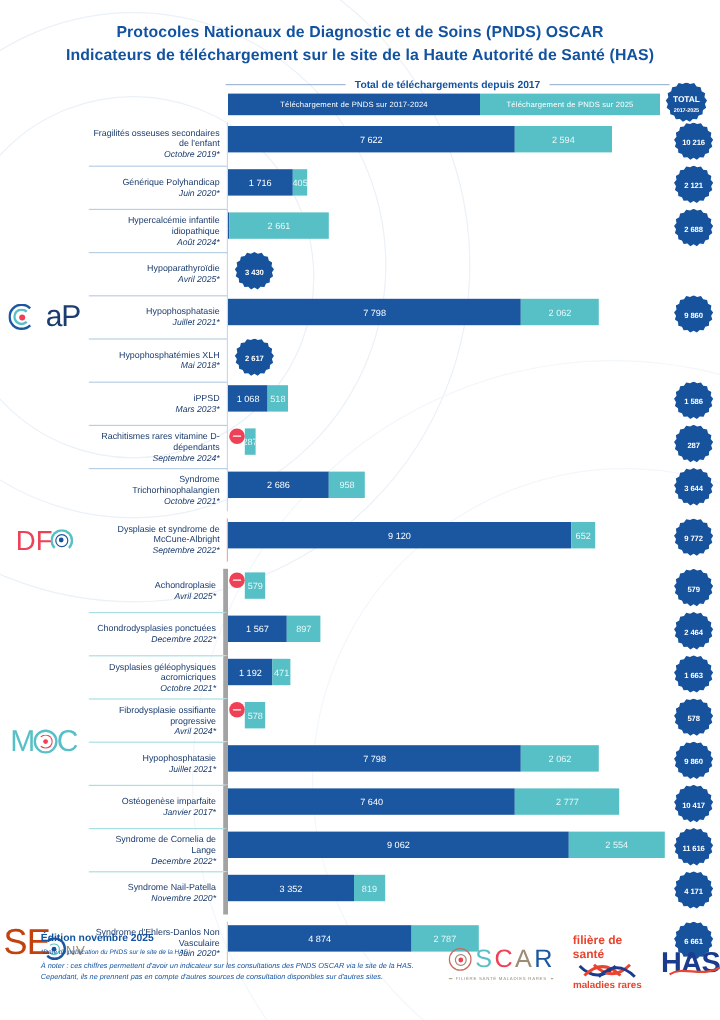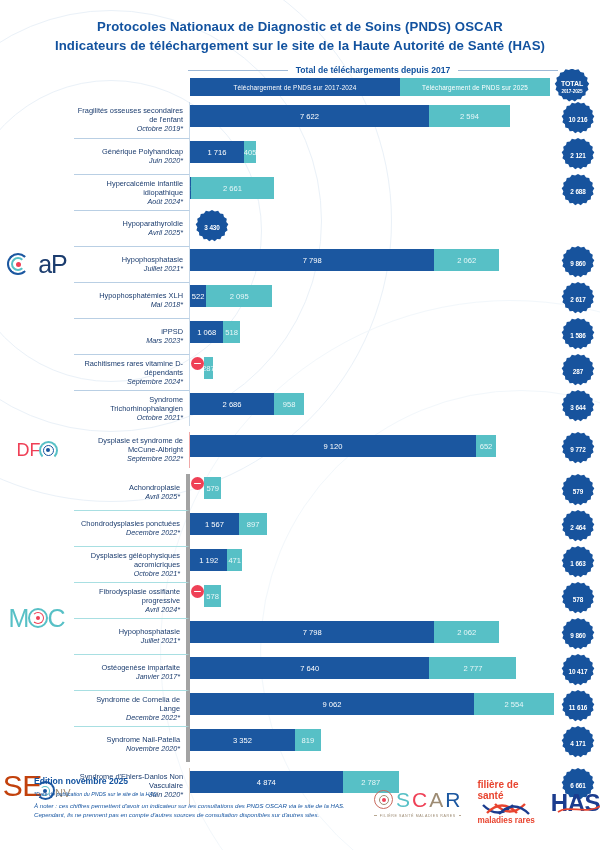--- a/index.html
+++ b/index.html
@@ -131,21 +131,21 @@
   .lg-cap .ring{
     width:22px;height:22px;position:relative;flex:none;margin-right:-3px;
   }
   .lg-cap .ring span{position:absolute;border-radius:50%;}
   .lg-cap .ring .r1{inset:0;border:2px solid #1b57a0;border-right-color:transparent;}
   .lg-cap .ring .r2{inset:4px;border:2px solid #57c0c6;border-right-color:transparent;}
   .lg-cap .ring .r3{left:8.5px;top:8.5px;width:5px;height:5px;background:#ef4056;}
   .lg-cap .txt{font-size:25px;color:#1b3c6e;font-weight:300;letter-spacing:-1px;}
 
   .lg-dfg{display:flex;align-items:center;}
-  .lg-dfg .txt{font-size:18px;color:#ef4056;font-weight:300;letter-spacing:0px;}
+  .lg-dfg .txt{font-size:23px;color:#ef4056;font-weight:300;letter-spacing:0px;}
   .lg-dfg .ring{width:19px;height:19px;position:relative;flex:none;margin-left:-2px;}
   .lg-dfg .ring span{position:absolute;border-radius:50%;}
   .lg-dfg .ring .r1{inset:0;border:2px solid #57c0c6;border-bottom-color:transparent;}
   .lg-dfg .ring .r2{inset:4px;border:1.6px solid #1b57a0;}
   .lg-dfg .ring .r3{left:7.5px;top:7.5px;width:4px;height:4px;background:#17539d;}
 
   .lg-moc{display:flex;align-items:center;}
   .lg-moc .t1,.lg-moc .t2{font-size:25px;color:#57c0c6;font-weight:300;}
   .lg-moc .ring{width:20px;height:20px;position:relative;flex:none;margin:0 -1px;}
   .lg-moc .ring span{position:absolute;border-radius:50%;}
@@ -352,31 +352,20 @@
               <div class="disc"></div>
               <div class="lbl" style="font-size:6.4px">9 860</div>
             </div>
           </div>
         </div>
         <div class="row">
           <div class="label-cell">
             <span class="nm">Hypophosphatémies XLH</span>
             <span class="dt">Mai 2018*</span>
           </div>
-          <div class="bars-cell">
-            <span class="track">
-                  <span class="bar dark" style="width:4.493801652892563%">
-                    <span class="v">522</span>
-                  </span>
-                  <span class="bar light" style="width:18.03546831955923%">
-                    <span class="v">2 095</span>
-                  </span>
-                  <span style="width:77.47073002754821%"></span>
-                </span>
-          </div>
           <div class="tot-cell">
             <div class="cog">
               <div class="disc"></div>
               <div class="lbl" style="font-size:6.4px">2 617</div>
             </div>
           </div>
         </div>
         <div class="row">
           <div class="label-cell">
             <span class="nm">iPPSD</span>

